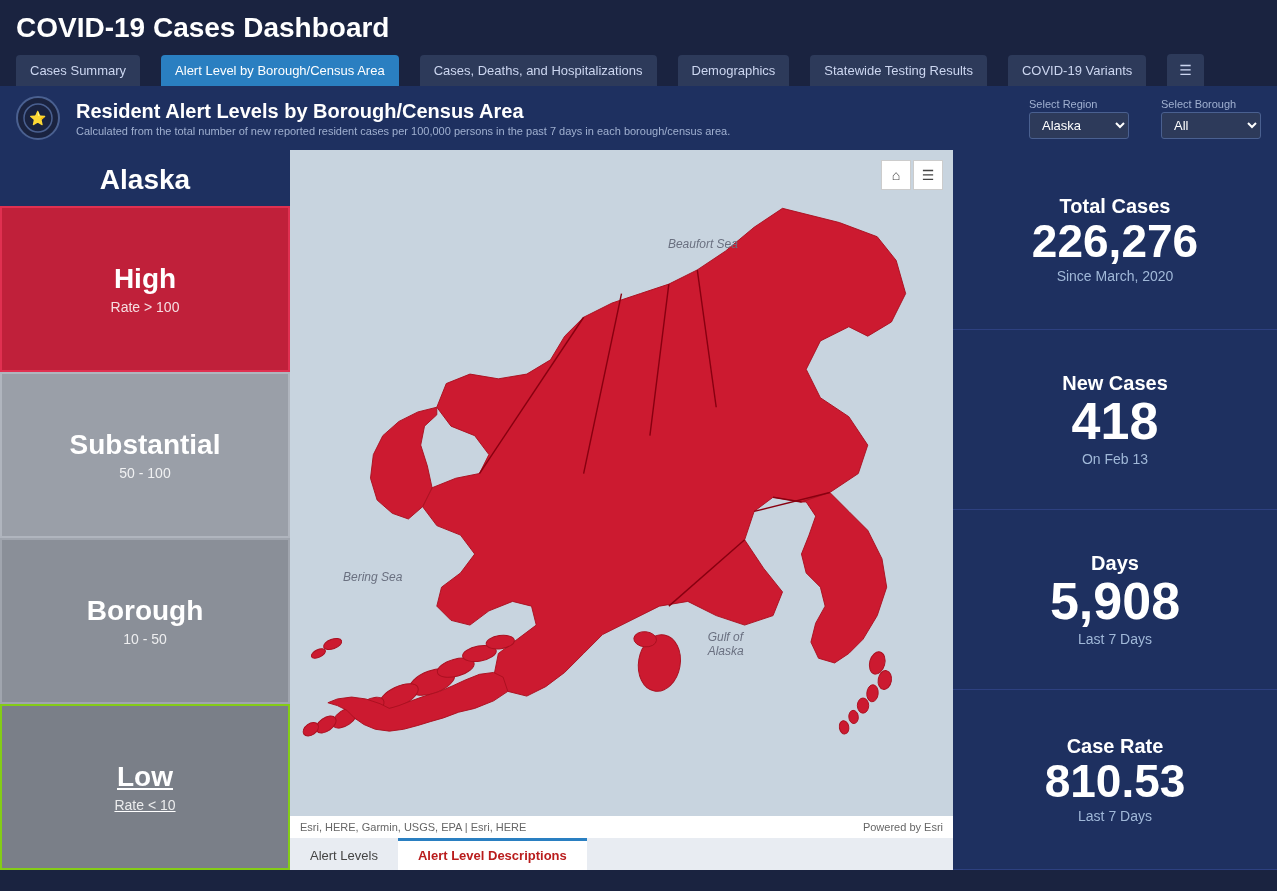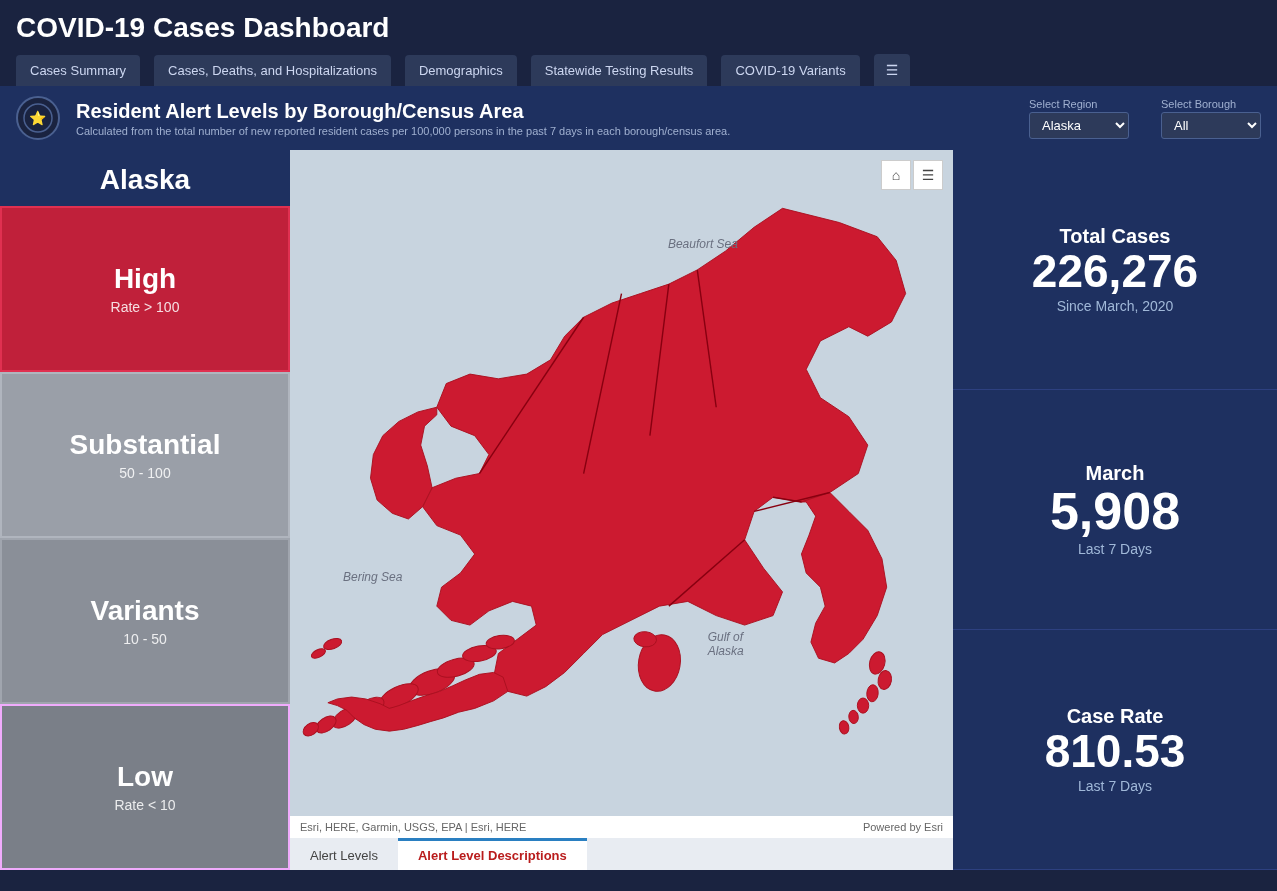--- a/index.html
+++ b/index.html
@@ -13,21 +13,21 @@
     .app-title {
       font-size: 28px;
       font-weight: bold;
       color: white;
       margin-bottom: 10px;
     }
 
     
     .nav-tabs {
       display: flex;
-      gap: 14px;
+      gap: 21px;
       align-items: center;
       padding-bottom: 0;
     }
     .nav-tab {
       padding: 8px 14px;
       border-radius: 4px 4px 0 0;
       font-size: 13px;
       cursor: pointer;
       border: none;
       font-weight: 500;
@@ -137,21 +137,22 @@
     .alert-substantial {
       background: #9a9fa8;
       border: 2px solid #b0b5be;
     }
     .alert-moderate {
       background: #8a8f98;
       border: 2px solid #a0a5ae;
     }
     .alert-low {
       background: #7a7f88;
-      border: 2px solid #f0abfc;
+      border: 2px solid #84cc16;
+      text-decoration: underline;
     }
     .alert-level-name {
       font-size: 28px;
       font-weight: bold;
       color: white;
     }
     .alert-level-range {
       font-size: 14px;
       color: rgba(255,255,255,0.85);
       margin-top: 4px;
@@ -271,20 +272,21 @@
 </head>
 <body>
 
 <div>
 
   <div class="app-header">
     <div class="app-title">COVID-19 Cases Dashboard</div>
     <div class="nav-tabs">
 
     <button class="nav-tab inactive">Cases Summary</button>
+        <button class="nav-tab active">Alert Level by Borough/Census Area</button>
         <button class="nav-tab inactive">Cases, Deaths, and Hospitalizations</button>
         <button class="nav-tab inactive">Demographics</button>
         <button class="nav-tab inactive">Statewide Testing Results</button>
         <button class="nav-tab inactive">COVID-19 Variants</button>
         <button class="nav-tab-icon">☰</button>
       </div>
   </div>
 
   <div class="sub-header">
     <div class="sub-header-logo">
@@ -319,21 +321,21 @@
       <div class="region-title">Alaska</div>
       <div class="alert-level alert-high">
         <div class="alert-level-name">High</div>
         <div class="alert-level-range">Rate &gt; 100</div>
       </div>
       <div class="alert-level alert-substantial">
         <div class="alert-level-name">Substantial</div>
         <div class="alert-level-range">50 - 100</div>
       </div>
       <div class="alert-level alert-moderate">
-        <div class="alert-level-name">Variants</div>
+        <div class="alert-level-name">Borough</div>
         <div class="alert-level-range">10 - 50</div>
       </div>
       <div class="alert-level alert-low">
         <div class="alert-level-name">Low</div>
         <div class="alert-level-range">Rate &lt; 10</div>
       </div>
     </div>
 
     <div class="map-area">
       <div class="map-container">
@@ -549,21 +551,26 @@
       </div>
     </div>
 
     <div class="right-panel">
       <div class="stat-card">
         <div class="stat-label">Total Cases</div>
         <div class="stat-value large">226,276</div>
         <div class="stat-sublabel">Since March, 2020</div>
       </div>
       <div class="stat-card">
-        <div class="stat-label">March</div>
+        <div class="stat-label">New Cases</div>
+        <div class="stat-value">418</div>
+        <div class="stat-sublabel">On Feb 13</div>
+      </div>
+      <div class="stat-card">
+        <div class="stat-label">Days</div>
         <div class="stat-value">5,908</div>
         <div class="stat-sublabel">Last 7 Days</div>
       </div>
       <div class="stat-card">
         <div class="stat-label">Case Rate</div>
         <div class="stat-value large">810.53</div>
         <div class="stat-sublabel">Last 7 Days</div>
       </div>
     </div>
 

